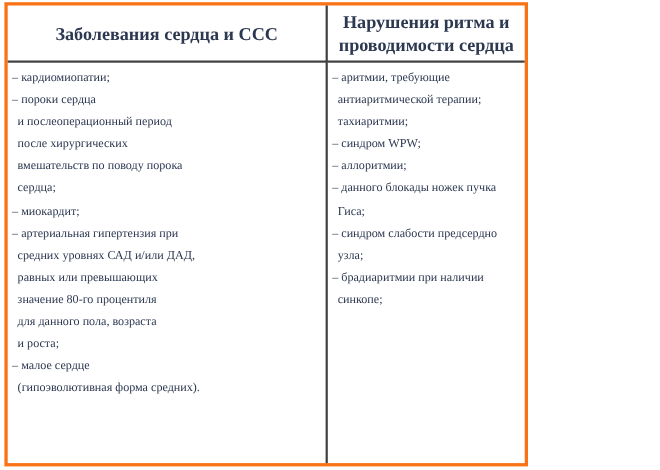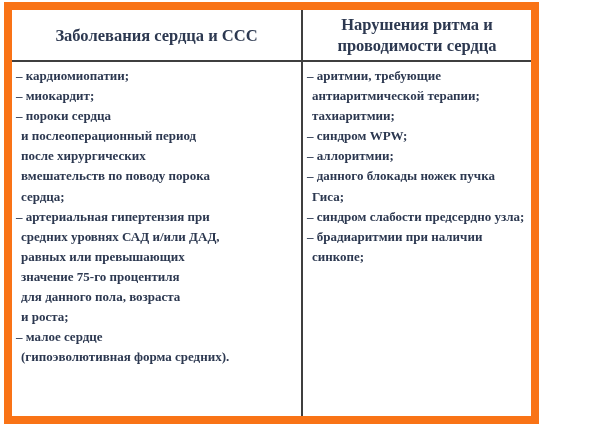--- a/index.html
+++ b/index.html
@@ -8,24 +8,24 @@
     width: 600px;
     height: 427px;
     background: #ffffff;
     overflow: hidden;
     font-family: "Liberation Serif", "DejaVu Serif", serif;
   }
   .tbl {
     position: absolute;
     left: 4px;
     top: 2px;
-    width: 535px;
+    width: 476px;
     height: 422px;
     box-sizing: border-box;
-    border: 8px solid #f97316;
+    border: 3px solid #f97316;
     display: grid;
     grid-template-columns: 291px 1fr;
     grid-template-rows: 52px 1fr;
     color: #2c3850;
   }
   .th {
     box-sizing: border-box;
     border-bottom: 2px solid #3f3f3f;
     display: flex;
     align-items: center;
@@ -35,49 +35,48 @@
     font-size: 16.5px;
     line-height: 21px;
     padding: 2px 8px;
   }
   .col0 {
     border-right: 2px solid #3f3f3f;
   }
   .td {
     box-sizing: border-box;
     padding: 4px 6px 0 4px;
-    font-size: 13px;
+    font-size: 11px;
     line-height: 20.1px;
     overflow: hidden;
-    font-weight: bold;
   }
   .item {
     white-space: pre-line;
     padding-left: 5px;
     text-indent: -5px;
   }
 </style>
 </head>
 <body>
 
 <div class="tbl">
   <div class="th col0">Заболевания сердца и ССС</div>
   <div class="th">Нарушения ритма и проводимости сердца</div>
   <div class="td col0">
       <div class="item">– кардиомиопатии;</div>
-      <div class="item">– миокардит;</div>
       <div class="item">– пороки сердца
 и послеоперационный период
 после хирургических
 вмешательств по поводу порока
 сердца;</div>
+      <div class="item">– миокардит;</div>
       <div class="item">– артериальная гипертензия при
 средних уровнях САД и/или ДАД,
 равных или превышающих
-значение 75-го процентиля
+значение 80-го процентиля
 для данного пола, возраста
 и роста;</div>
       <div class="item">– малое сердце
 (гипоэволютивная форма средних).</div>
     </div>
   <div class="td">
       <div class="item">– аритмии, требующие
 антиаритмической терапии;
 тахиаритмии;</div>
       <div class="item">– синдром WPW;</div>

